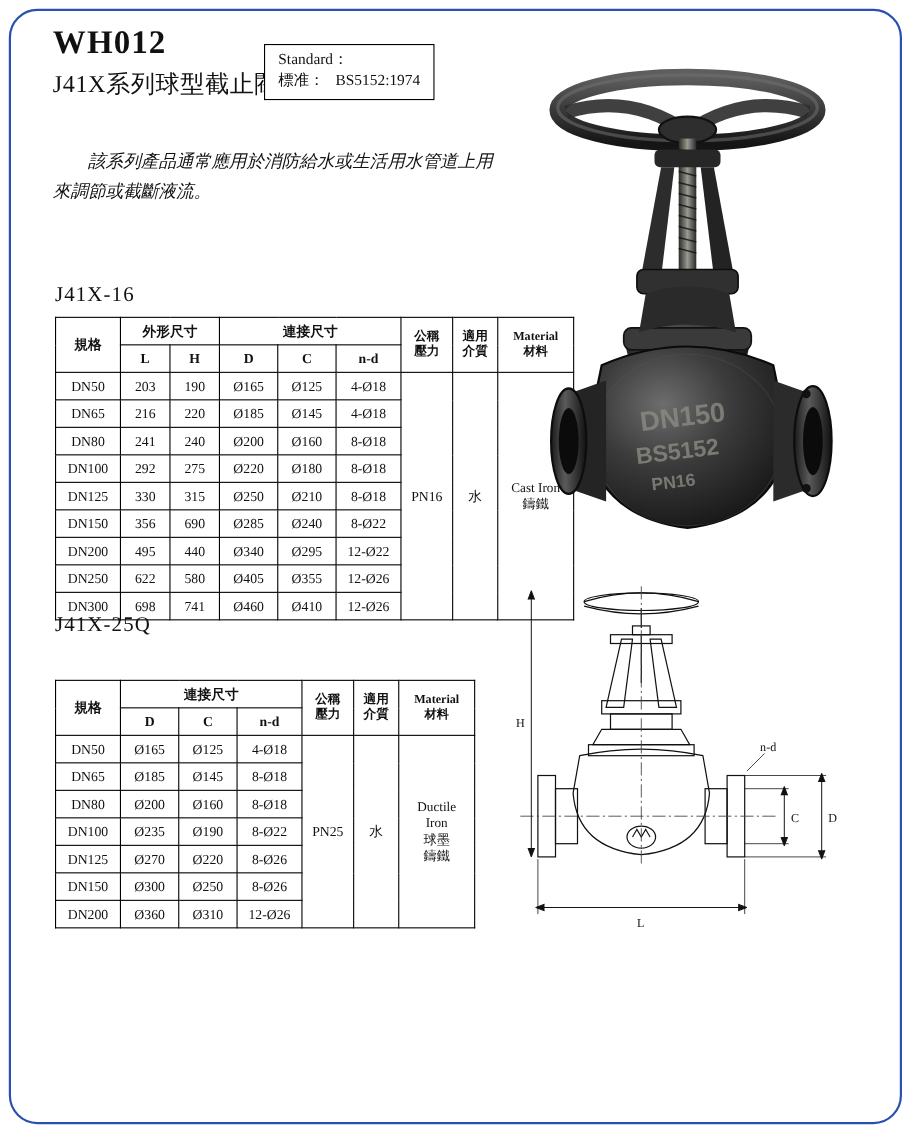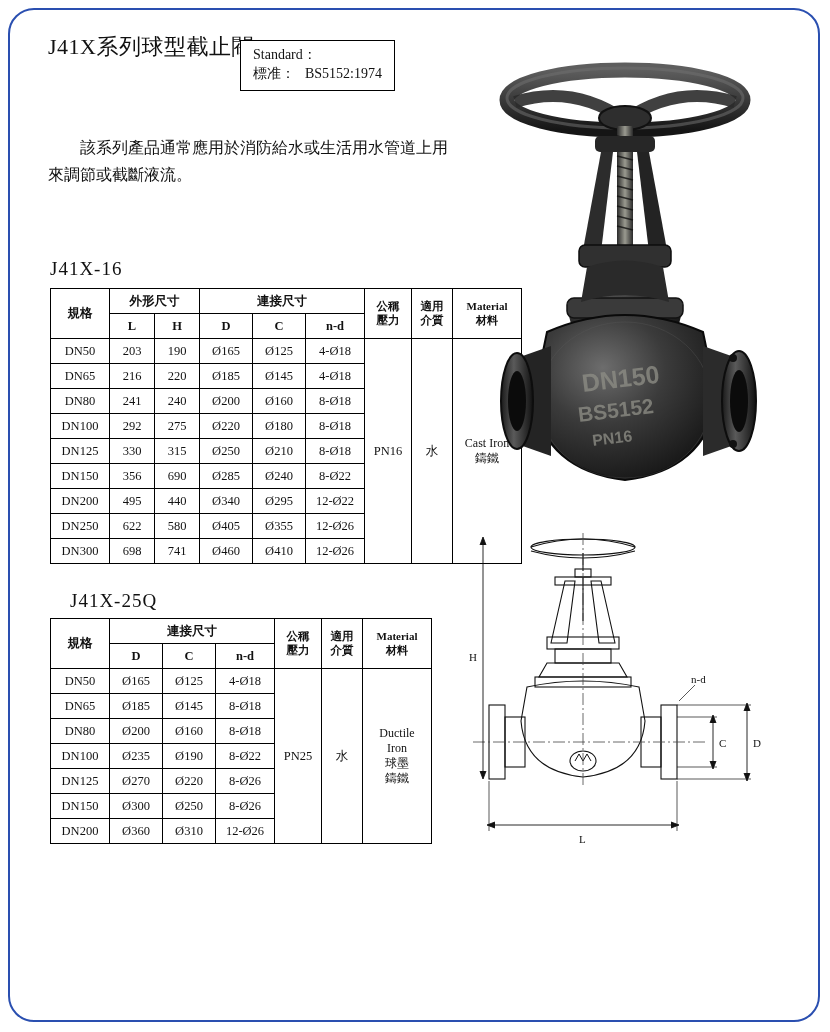--- a/index.html
+++ b/index.html
@@ -40,29 +40,30 @@
   .standard-box .row{white-space:nowrap;}
   .std-label{display:inline-block;}
   .std-value{display:inline-block;margin-left:6px;}
   .std-line2 .std-value{margin-left:10px;}
 
   
   .description{
     position:absolute;left:48px;top:134px;width:400px;
     font-size:16px;line-height:1.7;
     text-indent:2em;
+    font-style:italic;
   }
 
   
   .table-title{
     position:absolute;
     font-size:19px;letter-spacing:1px;text-align:right;
   }
   #t1-title{left:50px;top:258px;}
-  #t2-title{left:50px;top:590px;margin-left:20px;}
+  #t2-title{left:50px;top:558px;}
 
   table.spec{
     position:absolute;
     border-collapse:collapse;
     font-size:12.5px;
     font-family:"Liberation Serif", serif;
     background:#fff;
   }
   table.spec th, table.spec td{
     border:1px solid #000;
@@ -94,20 +95,21 @@
   .drawing{
     position:absolute;left:455px;top:525px;width:345px;height:345px;
   }
 </style>
 </head>
 <body>
 
 <div class="page-frame"></div>
 
 <div class="title-block">
+  <div class="doc-code">WH012</div>
   <div class="doc-subtitle">J41X系列球型截止閥</div>
 </div>
 
 <div class="standard-box">
   <div class="row">
     <span class="std-label">Standard：</span>
   </div>
   <div class="row std-line2">
     <span class="std-label">標准：</span><span class="std-value">BS5152:1974</span>
   </div>

